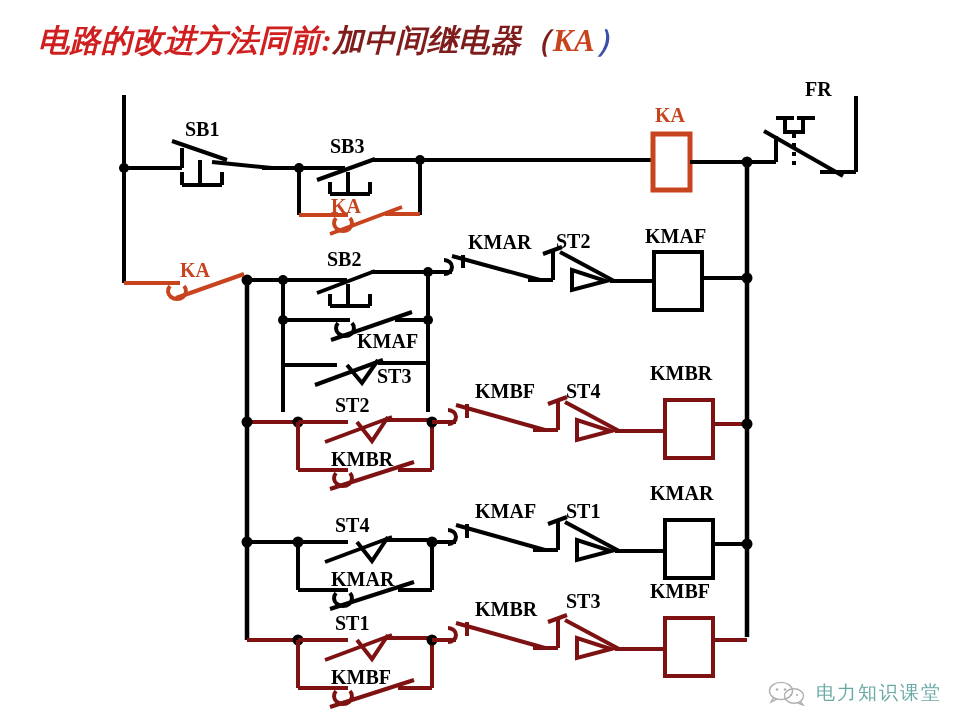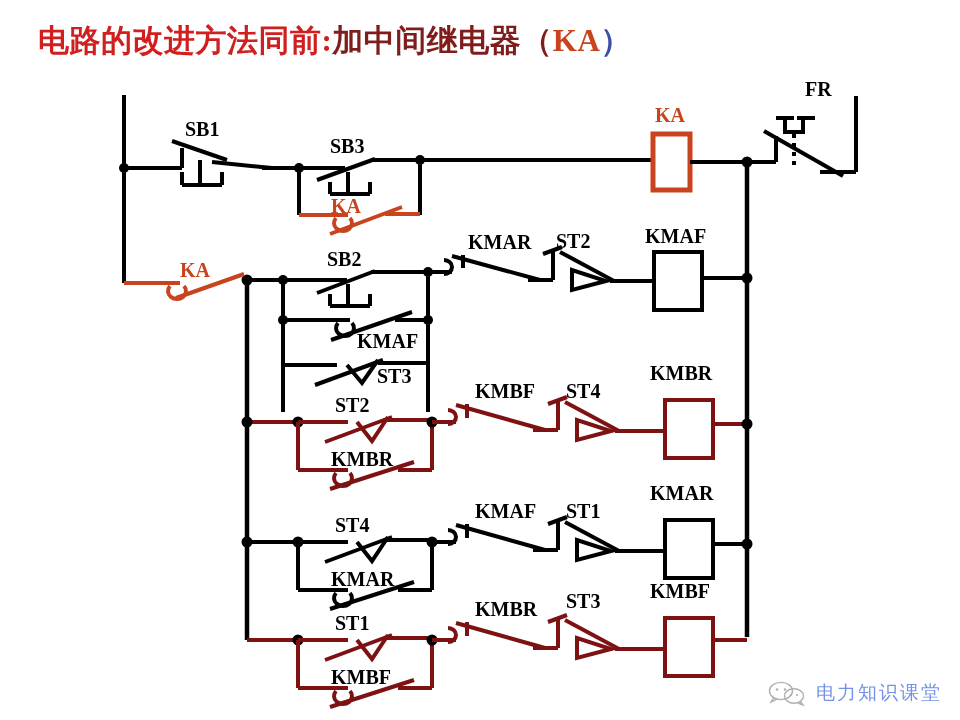--- a/index.html
+++ b/index.html
@@ -29,41 +29,41 @@
   .ttl {
     position: absolute;
     left: 38px;
     top: 20px;
     font-size: 31px;
     font-weight: 700;
     letter-spacing: 0.5px;
     white-space: nowrap;
     font-family: "Liberation Serif", "DejaVu Serif", serif;
   }
-  .ttl span { display: inline; }
+  .ttl span { display: inline; font-style: italic; }
   .lbl {
     font-family: "Liberation Serif", "DejaVu Serif", serif;
     font-weight: bold;
     font-size: 20px;
     fill: #000000;
   }
   .lbl-o { fill: #c8441f; }
   .wm {
     position: absolute;
     right: 18px;
     bottom: 14px;
     display: flex;
     align-items: center;
     gap: 9px;
     opacity: 0.62;
   }
   .wm-txt {
     font-family: Liberation Mono, monospace;
     font-size: 19px;
-    color: #1d4ed8;
+    color: #0f766e;
     letter-spacing: 2px;
     white-space: nowrap;
   }
 </style>
 </head>
 <body>
 
 <div id="stage">
 
   <div class="ttl">

